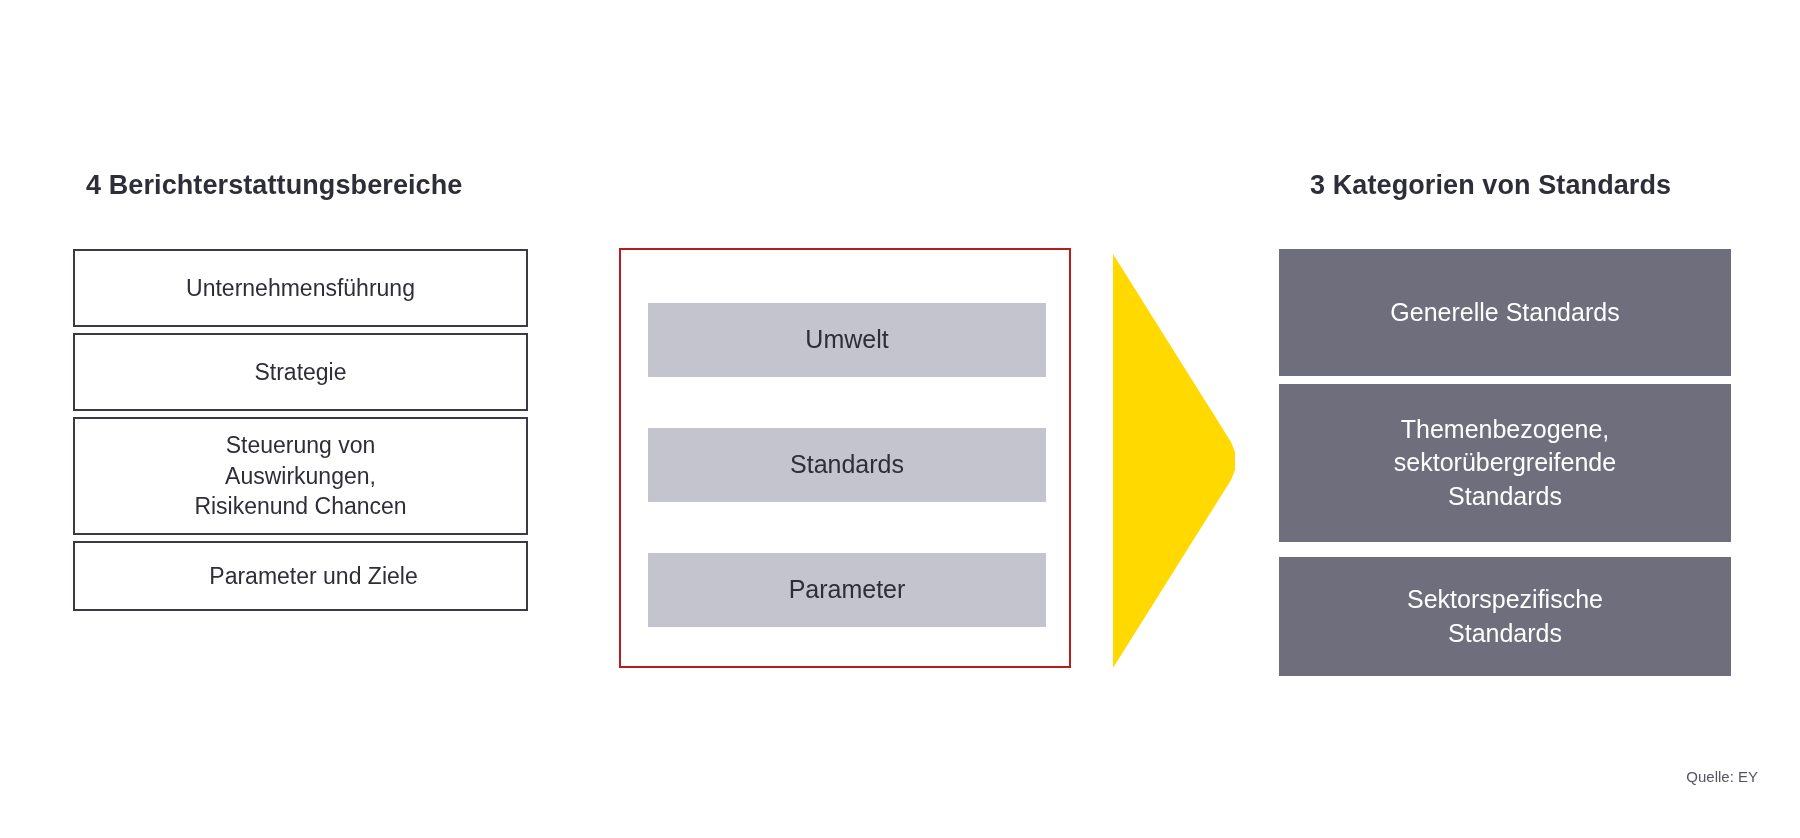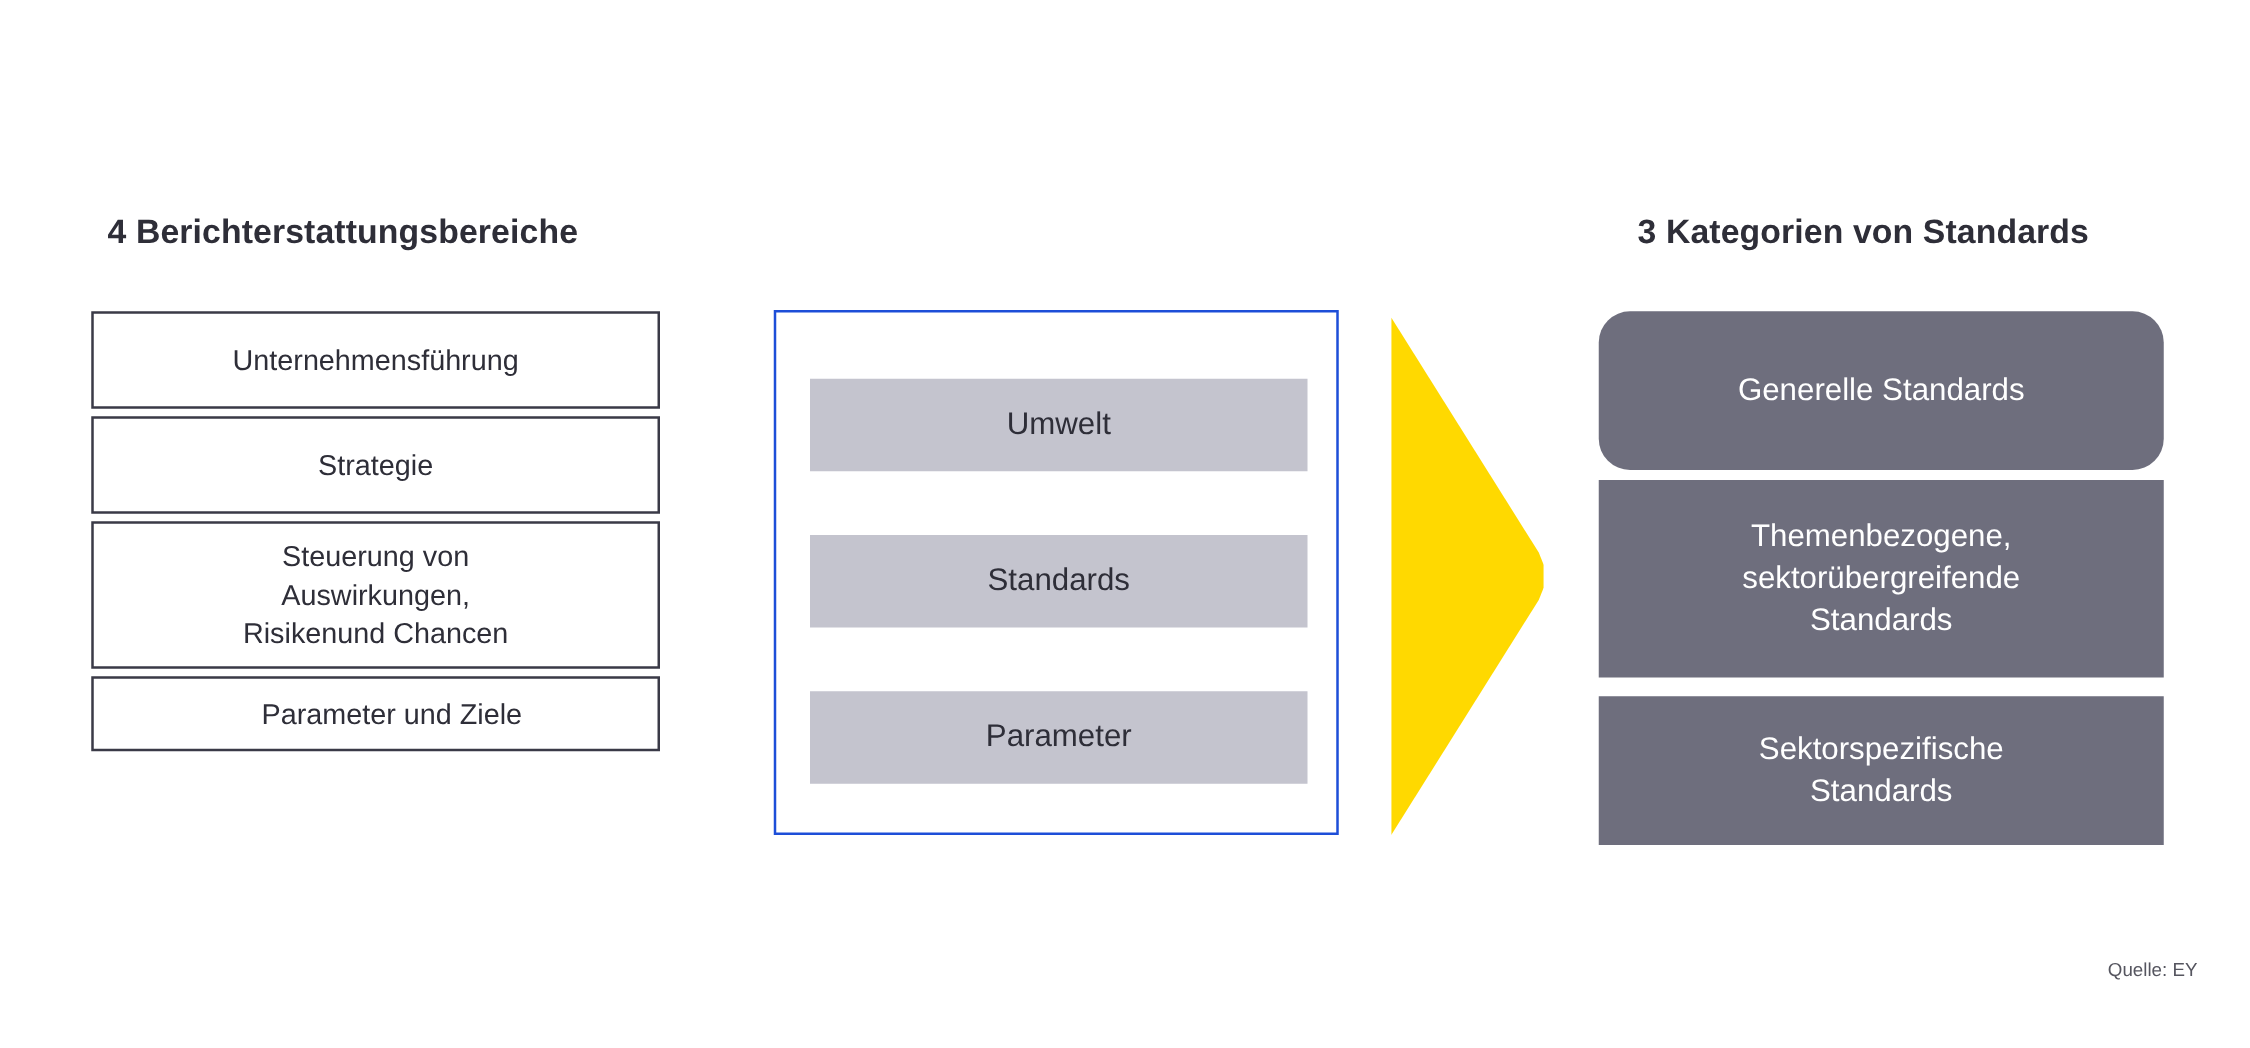--- a/index.html
+++ b/index.html
@@ -55,31 +55,31 @@
     justify-content: center;
     text-align: center;
     font-size: 23px;
     color: #2e2e38;
     line-height: 1.33;
     margin-bottom: 6px;
   }
   .ob-h1 { height: 78px; }
   .ob-h2 { height: 78px; }
   .ob-h3 { height: 118px; }
-  .ob-h4 { height: 60px; padding-left: 26px; }
+  .ob-h4 { height: 70px; padding-left: 26px; }
 
   
   .mid-frame {
     position: absolute;
     left: 619px;
     top: 248px;
     width: 452px;
     height: 420px;
     box-sizing: border-box;
-    border: 2px solid #1d4ed8;
+    border: 2px solid #b91c1c;
     background: #ffffff;
   }
   .grey-bar {
     position: absolute;
     left: 27px;
     width: 398px;
     height: 74px;
     background: #c4c4ce;
     display: flex;
     align-items: center;
@@ -116,21 +116,21 @@
     background: #6e6e7d;
     color: #ffffff;
     display: flex;
     align-items: center;
     justify-content: center;
     text-align: center;
     font-size: 25px;
     line-height: 1.34;
     margin-bottom: 8px;
   }
-  .fb-h1 { height: 127px; border-radius: 25px; }
+  .fb-h1 { height: 127px; }
   .fb-h2 { height: 158px; }
   .fb-h3 { height: 119px; margin-top: 15px; }
 
   
   .source-note {
     position: absolute;
     right: 42px;
     top: 768px;
     font-size: 15px;
     color: #55555f;

